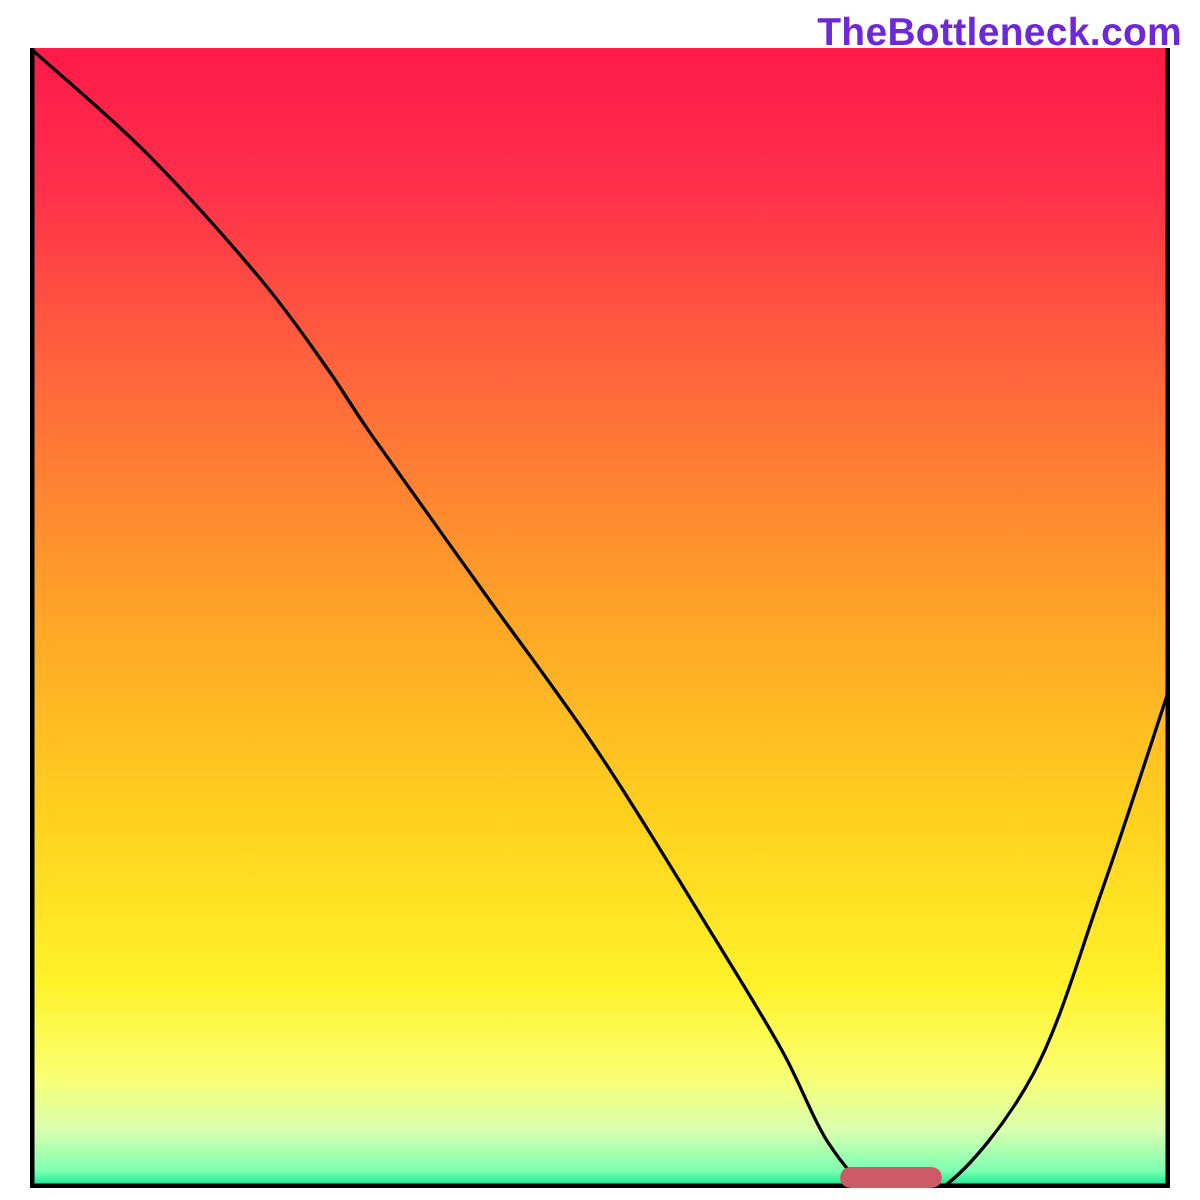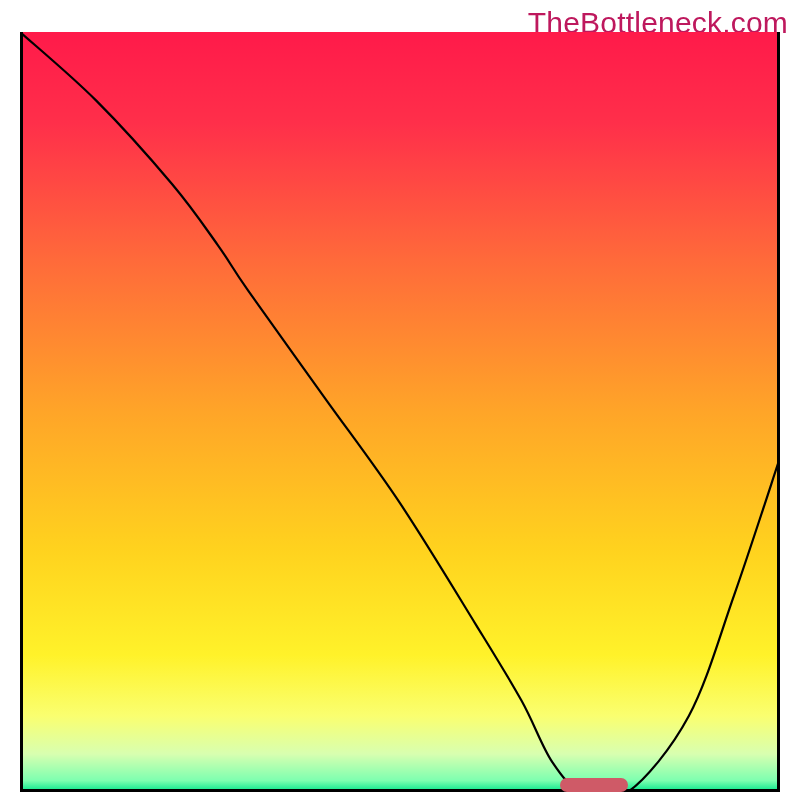--- a/index.html
+++ b/index.html
@@ -12,23 +12,23 @@
   }
   .stage {
     position: relative;
     width: 800px;
     height: 800px;
   }
   .watermark {
     position: absolute;
     top: 6px;
     right: 12px;
-    font-size: 30px;
-    font-weight: 400;
-    color: #be185d;
+    font-size: 26px;
+    font-weight: 700;
+    color: #6d28d9;
     letter-spacing: 0.2px;
     user-select: none;
   }
   .plot {
     position: absolute;
     left: 20px;
     top: 32px;
     width: 760px;
     height: 760px;
   }

